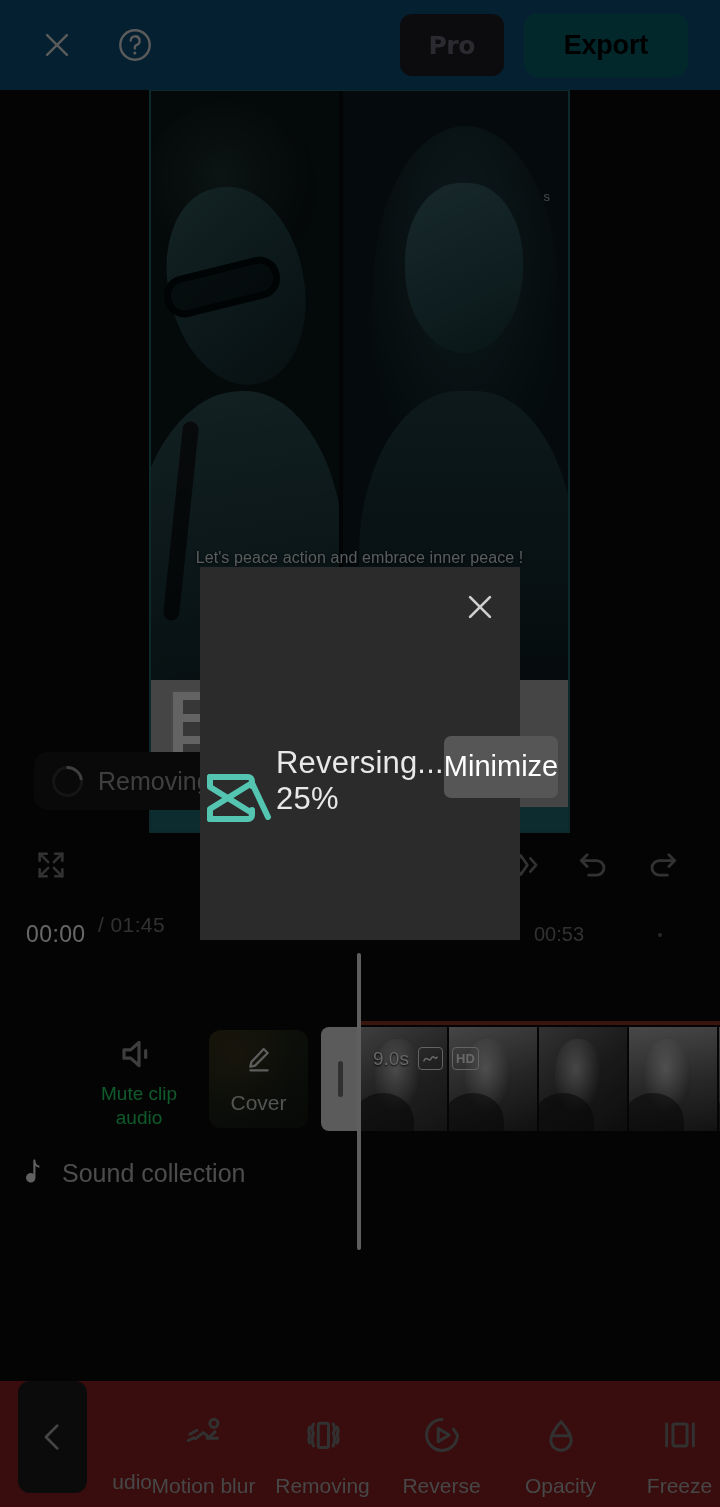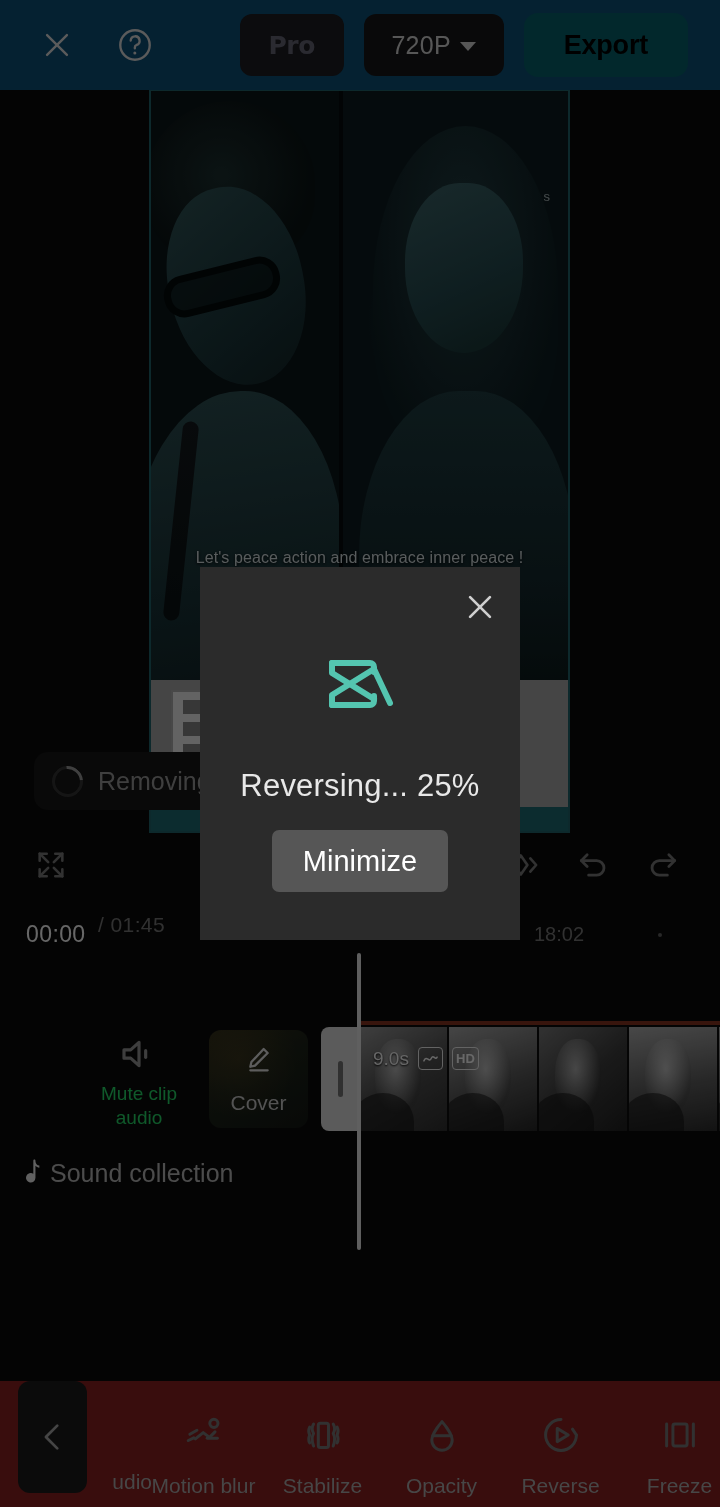--- a/index.html
+++ b/index.html
@@ -293,21 +293,21 @@
   .badge-box {
     height: 23px; min-width: 25px;
     border: 1.6px solid #dcdcdc; border-radius: 4px;
     display: flex; align-items: center; justify-content: center;
     padding: 0 3px;
     color: #e6e6e6;
   }
   .badge-box .hd-text { font-size: 13px; font-weight: bold; letter-spacing: .2px; }
   .audio-label {
     position: absolute; left: 16px; top: 1158px;
-    display: flex; align-items: center; gap: 10px;
+    display: flex; align-items: center; gap: 22px;
     z-index: 3;
   }
   .audio-label .al-text { font-size: 25px; color: #a8a8a8; }
   .audio-label .note-icon { color: #d8d8d8; }
 
   .playhead {
     position: absolute; left: 357px; top: 953px;
     width: 4px; height: 297px;
     background: #d3d3d3;
     border-radius: 2px;
@@ -353,21 +353,21 @@
   .modal-backdrop {
     position: absolute; inset: 0;
     background: rgba(0,0,0,0.55);
     z-index: 50;
   }
   .modal {
     position: absolute; left: 200px; top: 567px;
     width: 320px; height: 373px;
     background: #2b2b2b;
     z-index: 51;
-    display: flex; flex-direction: column; align-items: center;
+    display: flex; align-items: center;
   }
   .modal-close {
     position: absolute; right: 17px; top: 17px;
     width: 46px; height: 46px;
     display: flex; align-items: center; justify-content: center;
     color: #cfcfcf;
   }
   .modal-logo {
     margin-top: 88px;
     width: 76px; height: 58px;
@@ -406,24 +406,20 @@
         <circle cx="11.9" cy="17.1" r="0.95" fill="currentColor" stroke="none"></circle>
       </svg>
     </div>
 
     <div class="tb-spacer"></div>
 
     <div class="pro-badge">
       <span class="pro-text">Pro</span>
     </div>
 
-    <div class="res-pill">
-      <span class="res-label">720P</span>
-      <span class="caret-down"></span>
-    </div>
 
     <button class="export-btn">
       <span class="export-label">Export</span>
     </button>
   </div>
 
   <div class="preview-wrap">
     <div class="preview-video">
       <div class="pv-pane pv-left">
         <div class="fig l-hair"></div>
@@ -487,21 +483,21 @@
       <svg width="38" height="38" viewBox="0 0 26 26" fill="none" stroke="currentColor" stroke-width="1.9" stroke-linecap="round" stroke-linejoin="round">
         <path d="M17 6 L21 10 L17 14"></path>
         <path d="M21 10 H10.5 A5 5 0 0 0 10.5 20 H16"></path>
       </svg>
     </div>
   </div>
 
   <div class="ruler">
     <span class="time-cur">00:00</span>
     <span class="time-total">/ 01:45</span>
-    <span class="tick-label" style="left:534px">18:02</span>
+    <span class="tick-label" style="left:534px">00:53</span>
     <span class="tick-dot" style="left:658px"></span>
   </div>
 
   <div class="tracks">
 
     <div class="mute-clip">
       <svg width="46" height="40" viewBox="0 0 26 24" fill="none" stroke="#8a8a8a" stroke-width="1.9" stroke-linecap="round" stroke-linejoin="round">
         <path d="M4 9.5 H8 L13 5 V19 L8 14.5 H4 Z"></path>
         <path d="M17 10 V14"></path>
       </svg>
@@ -584,47 +580,47 @@
       <div class="tool">
         <span>
           <svg width="44" height="44" viewBox="0 0 28 28" fill="none" stroke="currentColor" stroke-width="1.9" stroke-linecap="round" stroke-linejoin="round">
             <rect x="11" y="6.5" width="6.5" height="15.5" rx="1.3"></rect>
             <path d="M8 7 Q6.2 10 8 13 Q6.2 16.5 8 21"></path>
             <path d="M20.5 7 Q22.3 10 20.5 13 Q22.3 16.5 20.5 21"></path>
             <path d="M5.5 9 Q4.3 11.5 5.5 14 Q4.3 16.8 5.5 19"></path>
             <path d="M23 9 Q24.2 11.5 23 14 Q24.2 16.8 23 19"></path>
           </svg>
         </span>
-        <span class="t-label">Stabilize</span>
-      </div>
-
-      <div class="tool">
-        <span>
-          <svg width="44" height="44" viewBox="0 0 28 28" fill="none" stroke="currentColor" stroke-width="1.9" stroke-linecap="round" stroke-linejoin="round">
-            <path d="M14 5.5 C14 5.5 7.5 13 7.5 17.2 A6.5 6.5 0 0 0 20.5 17.2 C20.5 13 14 5.5 14 5.5 Z"></path>
-            <line x1="8.2" y1="14.5" x2="19.8" y2="14.5"></line>
-          </svg>
-        </span>
-        <span class="t-label">Opacity</span>
+        <span class="t-label">Removing</span>
       </div>
 
       <div class="tool">
         <span>
           <svg width="44" height="44" viewBox="0 0 28 28" fill="none" stroke="currentColor" stroke-width="1.9" stroke-linecap="round" stroke-linejoin="round">
             <path d="M14 4.2 A9.8 9.8 0 1 0 23.8 14"></path>
             <path d="M23.8 14 L21.3 10.3"></path>
             <path d="M11.6 9.8 L18.6 14 L11.6 18.2 Z" stroke-linejoin="round"></path>
           </svg>
         </span>
         <span class="t-label">Reverse</span>
       </div>
 
       <div class="tool">
         <span>
           <svg width="44" height="44" viewBox="0 0 28 28" fill="none" stroke="currentColor" stroke-width="1.9" stroke-linecap="round" stroke-linejoin="round">
+            <path d="M14 5.5 C14 5.5 7.5 13 7.5 17.2 A6.5 6.5 0 0 0 20.5 17.2 C20.5 13 14 5.5 14 5.5 Z"></path>
+            <line x1="8.2" y1="14.5" x2="19.8" y2="14.5"></line>
+          </svg>
+        </span>
+        <span class="t-label">Opacity</span>
+      </div>
+
+      <div class="tool">
+        <span>
+          <svg width="44" height="44" viewBox="0 0 28 28" fill="none" stroke="currentColor" stroke-width="1.9" stroke-linecap="round" stroke-linejoin="round">
             <rect x="9.5" y="7" width="9" height="14" rx="1.2"></rect>
             <line x1="5.5" y1="7" x2="5.5" y2="21"></line>
             <line x1="22.5" y1="7" x2="22.5" y2="21"></line>
           </svg>
         </span>
         <span class="t-label">Freeze</span>
       </div>
 
     </div>
 

